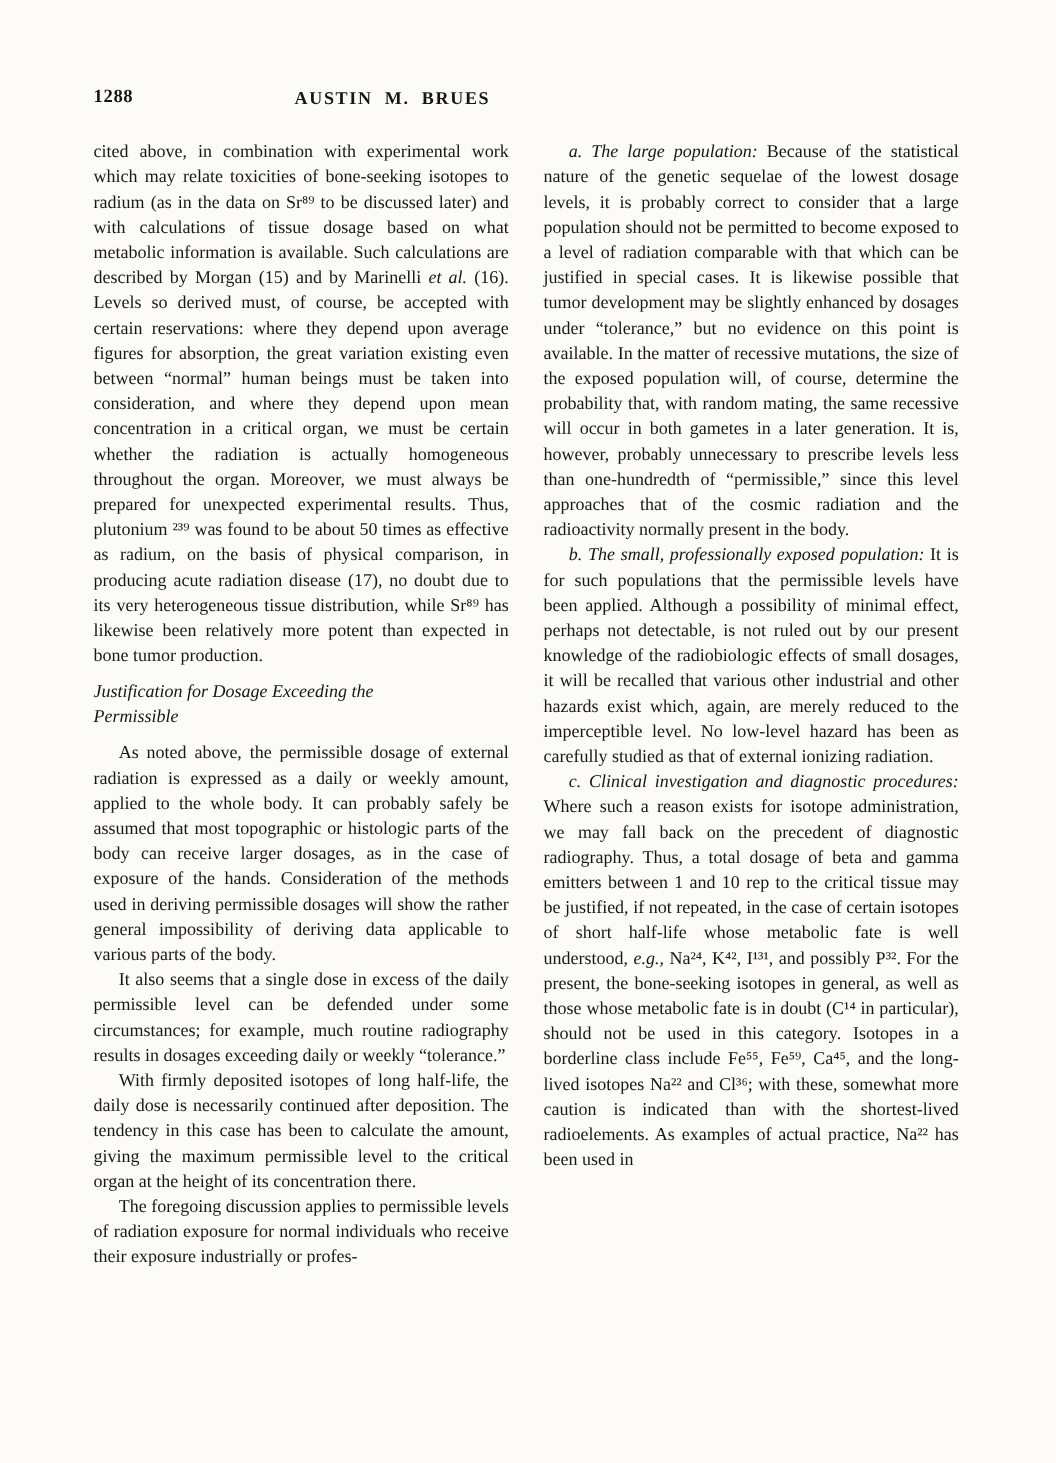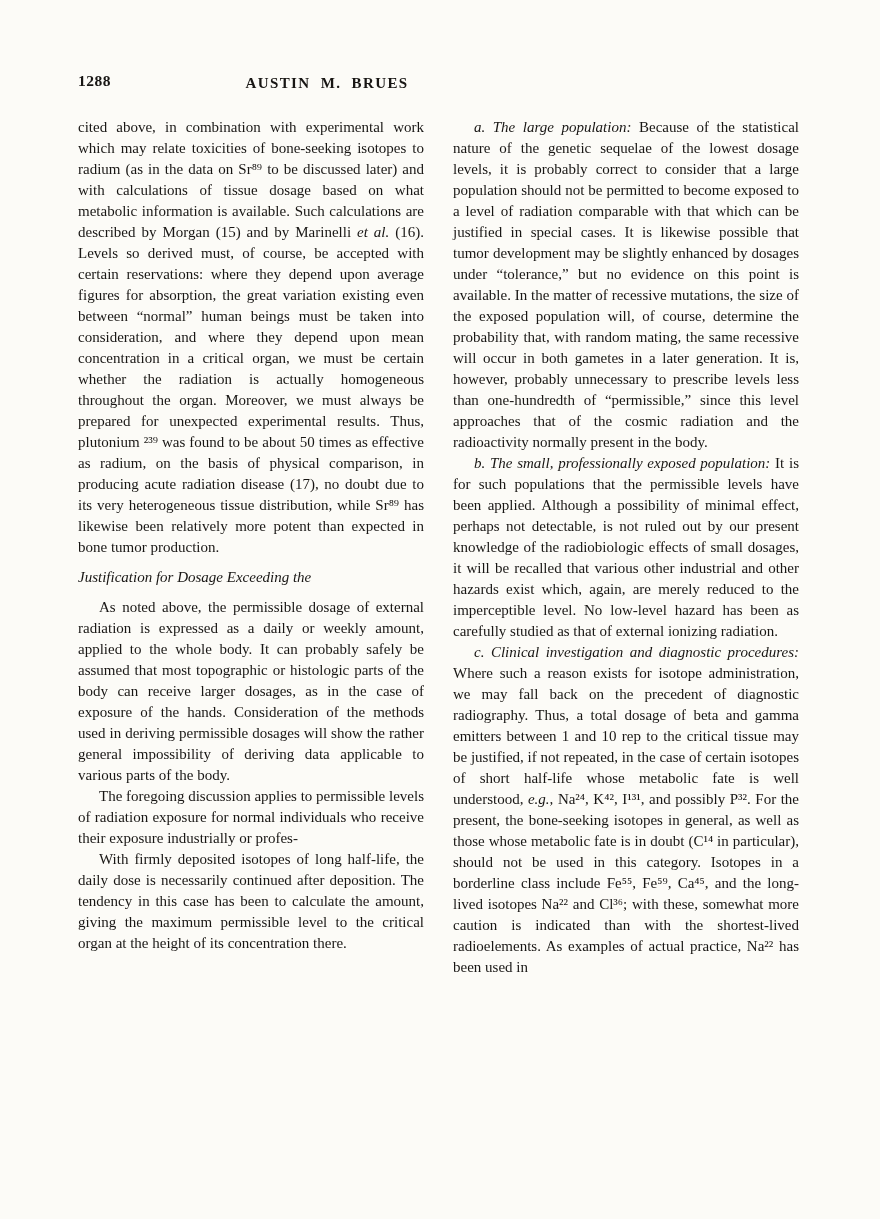--- a/index.html
+++ b/index.html
@@ -79,24 +79,26 @@
     <span class="page-number">1288</span>
     <span class="running-head">AUSTIN M. BRUES</span>
   </header>
 
   <div class="columns">
 
     <div class="col">
       <p class="noindent">cited above, in combination with experimental work which may relate toxicities of bone-seeking isotopes to radium (as in the data on Sr⁸⁹ to be discussed later) and with calculations of tissue dosage based on what metabolic information is available. Such calculations are described by Morgan (15) and by Marinelli <i>et al.</i> (16). Levels so derived must, of course, be accepted with certain reservations: where they depend upon average figures for absorption, the great variation existing even between “normal” human beings must be taken into consideration, and where they depend upon mean concentration in a critical organ, we must be certain whether the radiation is actually homogeneous throughout the organ. Moreover, we must always be prepared for unexpected experimental results. Thus, plutonium ²³⁹ was found to be about 50 times as effective as radium, on the basis of physical comparison, in producing acute radiation disease (17), no doubt due to its very heterogeneous tissue distribution, while Sr⁸⁹ has likewise been relatively more potent than expected in bone tumor production.</p>
       <h2 class="section-heading">
         <span class="hline">Justification for Dosage Exceeding the</span>
+        <span class="hline">Permissible</span>
       </h2>
       <p>As noted above, the permissible dosage of external radiation is expressed as a daily or weekly amount, applied to the whole body. It can probably safely be assumed that most topographic or histologic parts of the body can receive larger dosages, as in the case of exposure of the hands. Consideration of the methods used in deriving permissible dosages will show the rather general impossibility of deriving data applicable to various parts of the body.</p>
+      <p>It also seems that a single dose in excess of the daily permissible level can be defended under some circumstances; for example, much routine radiography results in dosages exceeding daily or weekly “tolerance.”</p>
+      <p>With firmly deposited isotopes of long half-life, the daily dose is necessarily continued after deposition. The tendency in this case has been to calculate the amount, giving the maximum permissible level to the critical organ at the height of its concentration there.</p>
       <p>The foregoing discussion applies to permissible levels of radiation exposure for normal individuals who receive their exposure industrially or profes-</p>
-      <p>With firmly deposited isotopes of long half-life, the daily dose is necessarily continued after deposition. The tendency in this case has been to calculate the amount, giving the maximum permissible level to the critical organ at the height of its concentration there.</p>
     </div>
 
     <div class="col">
       <p><i>a. The large population:</i> Because of the statistical nature of the genetic sequelae of the lowest dosage levels, it is probably correct to consider that a large population should not be permitted to become exposed to a level of radiation comparable with that which can be justified in special cases. It is likewise possible that tumor development may be slightly enhanced by dosages under “tolerance,” but no evidence on this point is available. In the matter of recessive mutations, the size of the exposed population will, of course, determine the probability that, with random mating, the same recessive will occur in both gametes in a later generation. It is, however, probably unnecessary to prescribe levels less than one-hundredth of “permissible,” since this level approaches that of the cosmic radiation and the radioactivity normally present in the body.</p>
       <p><i>b. The small, professionally exposed population:</i> It is for such populations that the permissible levels have been applied. Although a possibility of minimal effect, perhaps not detectable, is not ruled out by our present knowledge of the radiobiologic effects of small dosages, it will be recalled that various other industrial and other hazards exist which, again, are merely reduced to the imperceptible level. No low-level hazard has been as carefully studied as that of external ionizing radiation.</p>
       <p><i>c. Clinical investigation and diagnostic procedures:</i> Where such a reason exists for isotope administration, we may fall back on the precedent of diagnostic radiography. Thus, a total dosage of beta and gamma emitters between 1 and 10 rep to the critical tissue may be justified, if not repeated, in the case of certain isotopes of short half-life whose metabolic fate is well understood, <i>e.g.,</i> Na²⁴, K⁴², I¹³¹, and possibly P³². For the present, the bone-seeking isotopes in general, as well as those whose metabolic fate is in doubt (C¹⁴ in particular), should not be used in this category. Isotopes in a borderline class include Fe⁵⁵, Fe⁵⁹, Ca⁴⁵, and the long-lived isotopes Na²² and Cl³⁶; with these, somewhat more caution is indicated than with the shortest-lived radioelements. As examples of actual practice, Na²² has been used in</p>
     </div>
 
   </div>
 

